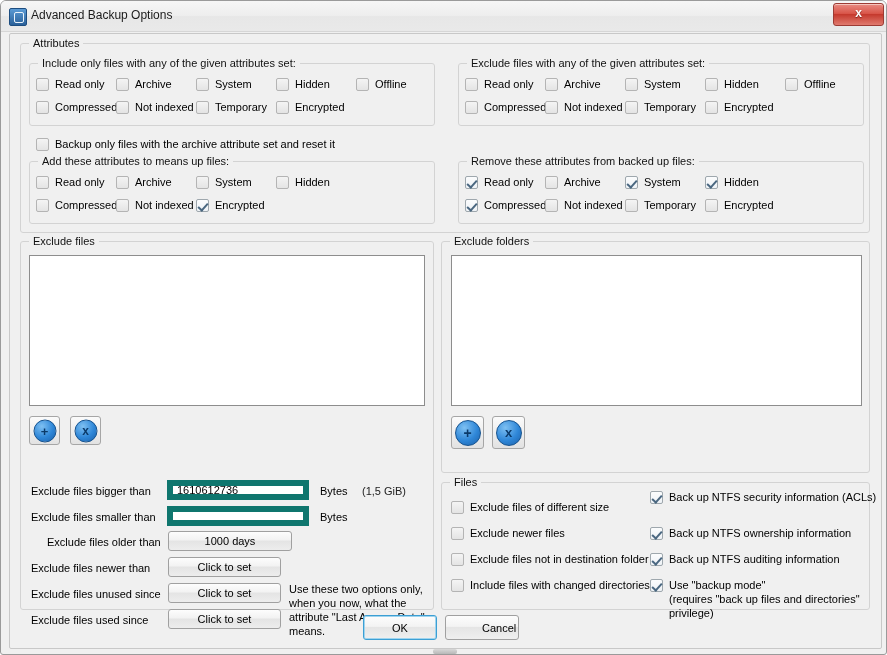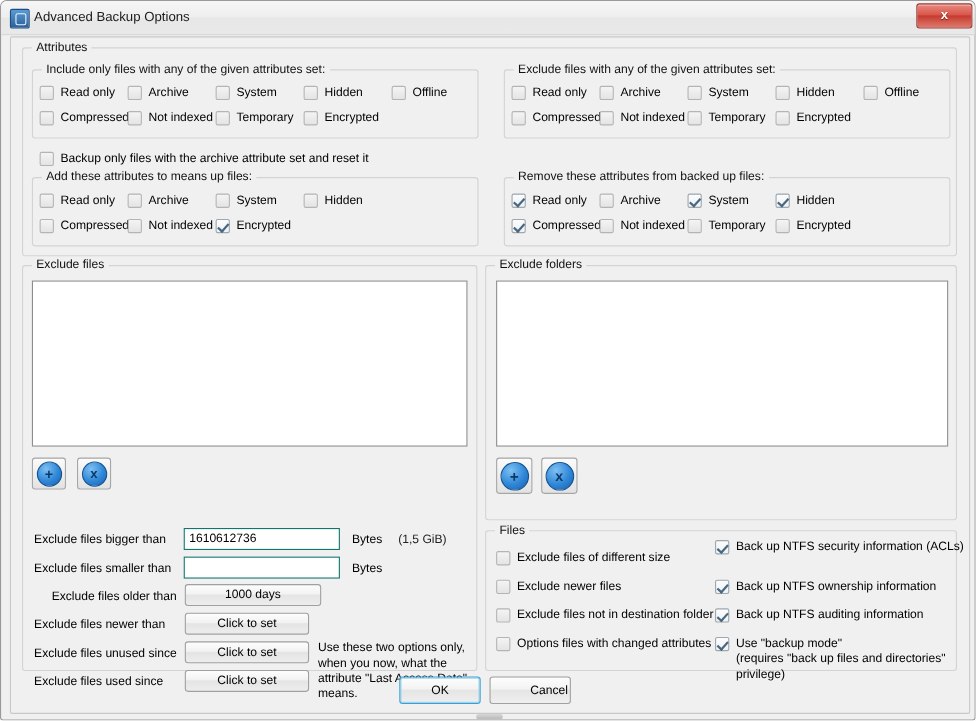--- a/index.html
+++ b/index.html
@@ -179,21 +179,21 @@
   
   .fieldlabel {
     position: absolute;
     font-size: 11px;
     color: #000000;
     white-space: nowrap;
   }
   .textinput {
     position: absolute;
     box-sizing: border-box;
-    border: 1px solid #0f766e;
+    border: 6px solid #0f766e;
     background: #ffffff;
     font-family: "Liberation Sans", sans-serif;
     font-size: 11px;
     color: #000000;
     padding: 0 4px;
     outline: none;
   }
   .pushbtn {
     position: absolute;
     box-sizing: border-box;
@@ -479,21 +479,21 @@
       <div class="cb" style="left:9px; top:43px;">
         <span class="box"></span>
         <span class="lbl">Exclude newer files</span>
       </div>
       <div class="cb" style="left:9px; top:69px;">
         <span class="box"></span>
         <span class="lbl">Exclude files not in destination folder</span>
       </div>
       <div class="cb" style="left:9px; top:95px;">
         <span class="box"></span>
-        <span class="lbl">Options files with changed attributes</span>
+        <span class="lbl">Include files with changed directories</span>
       </div>
 
       <div class="cb on" style="left:208px; top:7px;">
         <span class="box"></span>
         <span class="lbl">Back up NTFS security information (ACLs)</span>
       </div>
       <div class="cb on" style="left:208px; top:43px;">
         <span class="box"></span>
         <span class="lbl">Back up NTFS ownership information</span>
       </div>

